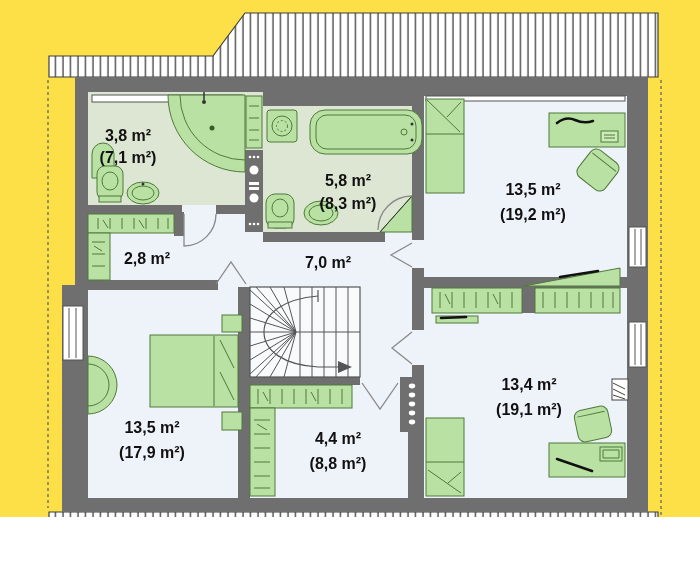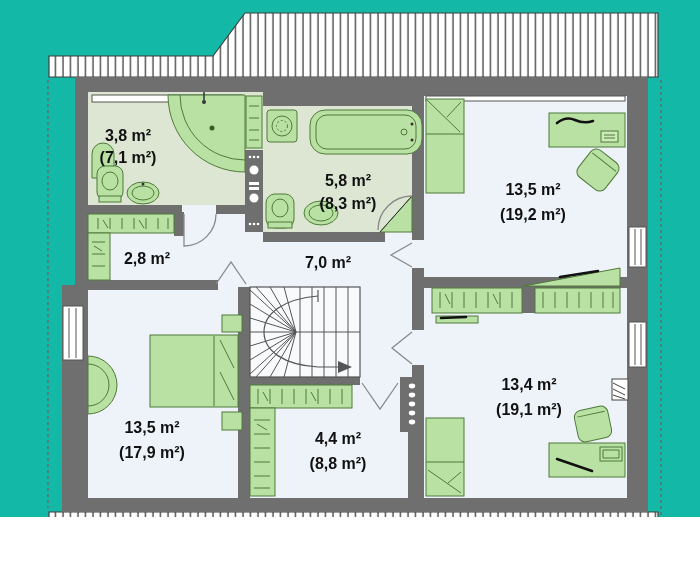--- a/index.html
+++ b/index.html
@@ -1,16 +1,16 @@
 <!DOCTYPE html>
 <html><head>
 <meta charset="utf-8">
 <style>
   html,body{margin:0;padding:0;background:#fff;}
-  .canvas{position:relative;width:700px;height:517px;background:#14b8a6;overflow:hidden;
+  .canvas{position:relative;width:700px;height:517px;background:#fde047;overflow:hidden;
           font-family:"Liberation Sans",sans-serif;}
   svg{position:absolute;left:0;top:0;}
   .wall{fill:#6f6f6f;stroke:none;}
   .bathfloor{fill:#dce6d2;}
   .roomfloor{fill:#eef2f9;}
   .furn{fill:#b9e1a4;stroke:#4f7a38;stroke-width:1;}
   .furnline{fill:none;stroke:#4f7a38;stroke-width:1;}
   .tick{fill:none;stroke:#4f7a38;stroke-width:1;}
   .win{fill:#ffffff;stroke:#555;stroke-width:1;}
   .winline{fill:none;stroke:#555;stroke-width:1;}

